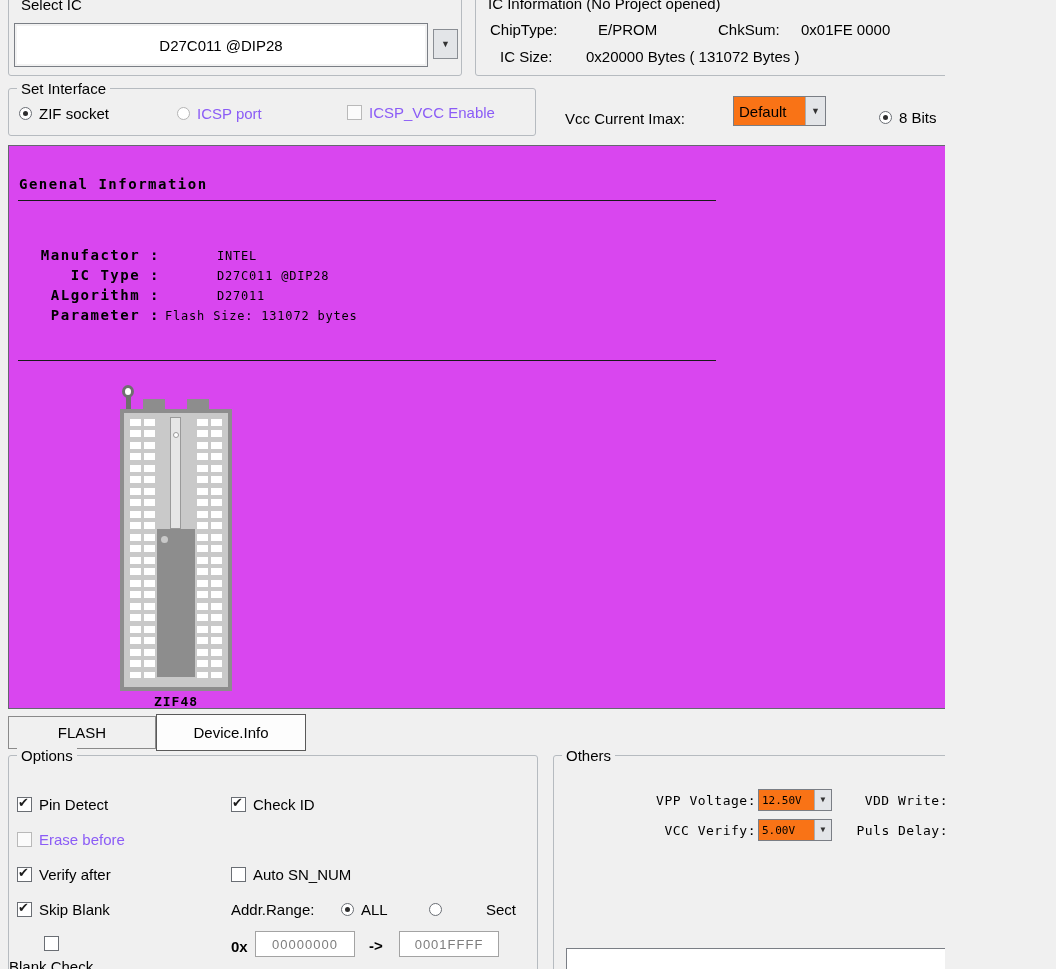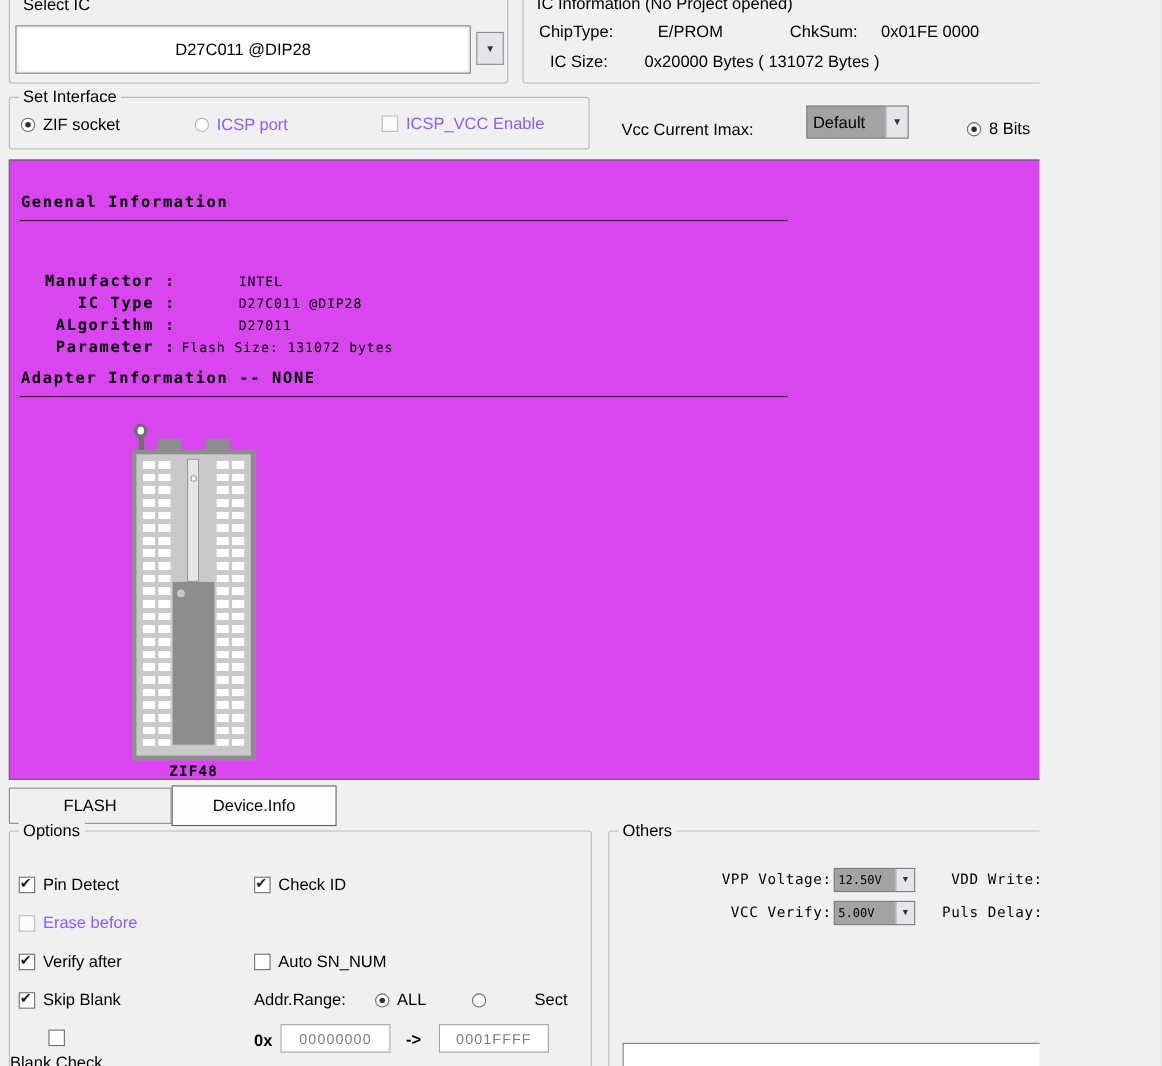--- a/index.html
+++ b/index.html
@@ -32,21 +32,21 @@
   .radio { width:13px; height:13px; border-radius:50%; border:1px solid #6a6e74; background:#fff; position:relative; flex:none; }
   .radio.checked::after { content:""; position:absolute; left:3px; top:3px; width:5px; height:5px; border-radius:50%; background:#2e2e2e; }
   .radio.disabled { border-color:#b5b5b5; }
   .checkbox { width:15px; height:15px; border:1px solid #6a6e74; background:#fff; position:relative; flex:none; }
   .checkbox .mark { position:absolute; left:0px; top:-3px; font-size:13px; font-weight:bold; color:#1c1c1c; line-height:1.2; }
   .checkbox.disabled { border-color:#b9b9b9; background:#fbfbfb; }
   .dis { color:#8b5cf6; }
 
   
   #vcc-label { position:absolute; left:565px; top:110px; }
-  .combo { position:absolute; display:flex; align-items:stretch; background:#a3a3a3; border:1px solid #7a7e85; }
+  .combo { position:absolute; display:flex; align-items:stretch; background:#f97316; border:1px solid #7a7e85; }
   .combo .cval { flex:1; display:flex; align-items:center; padding-left:5px; overflow:hidden; white-space:nowrap; }
   .combo .cbtn { width:20px; background:#e3e5e8; border-left:1px solid #a9adb2; display:flex; align-items:center; justify-content:center; }
   #combo-default { left:733px; top:96px; width:93px; height:30px; font-size:15px; }
   #radio-8bits { left:879px; top:109px; }
   #radio-16bits { left:963px; top:109px; }
 
   
   #main-panel { position:absolute; left:8px; top:145px; width:1040px; height:564px; background:#d946ef; border:1px solid #65686f; }
   .mono-b { font-family:"DejaVu Sans Mono","Liberation Mono",monospace; font-weight:bold; font-size:14px; letter-spacing:1.5px; }
   .mono-s { font-family:"DejaVu Sans Mono","Liberation Mono",monospace; font-size:12px; letter-spacing:0.8px; }
@@ -170,21 +170,20 @@
       <div class="info-row">
         <span class="lab mono-b">ALgorithm :</span>
         <span class="val mono-s">D27011</span>
       </div>
       <div class="info-row">
         <span class="lab mono-b">Parameter :</span>
         <span class="val mono-s">Flash Size: 131072 bytes</span>
       </div>
     </div>
 
-    <span class="mono-b" id="adapter-title">Adapter Information -- NONE</span>
     <div class="hr" id="hr2"></div>
 
     <div id="socket">
       <div class="lever-ring"></div>
       <div class="lever-stem"></div>
       <div class="sock-tab" style="left:30px;"></div>
       <div class="sock-tab" style="left:74px;"></div>
       <div class="sock-body"></div>
       <div class="slot-col" style="left:17px;"></div>
       <div class="slot-col" style="left:31px;"></div>

